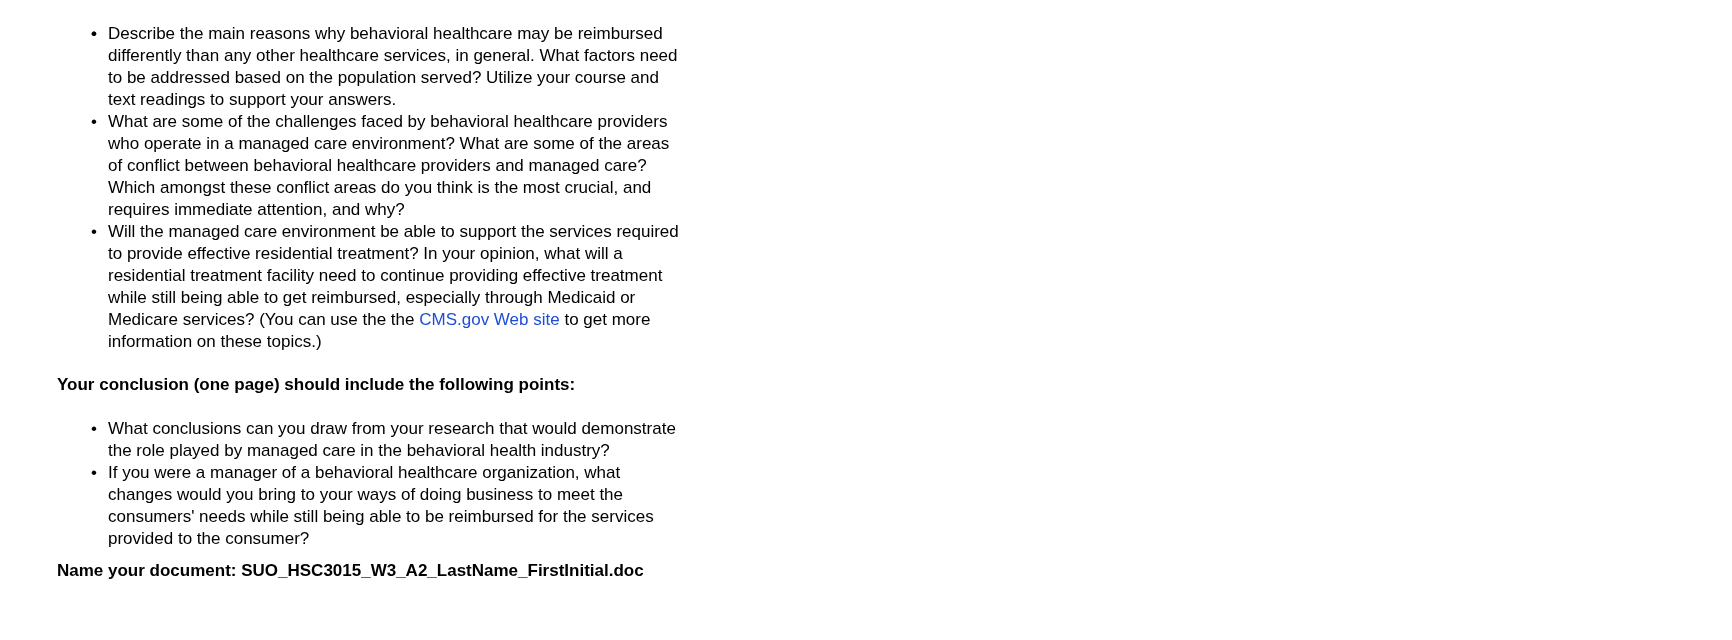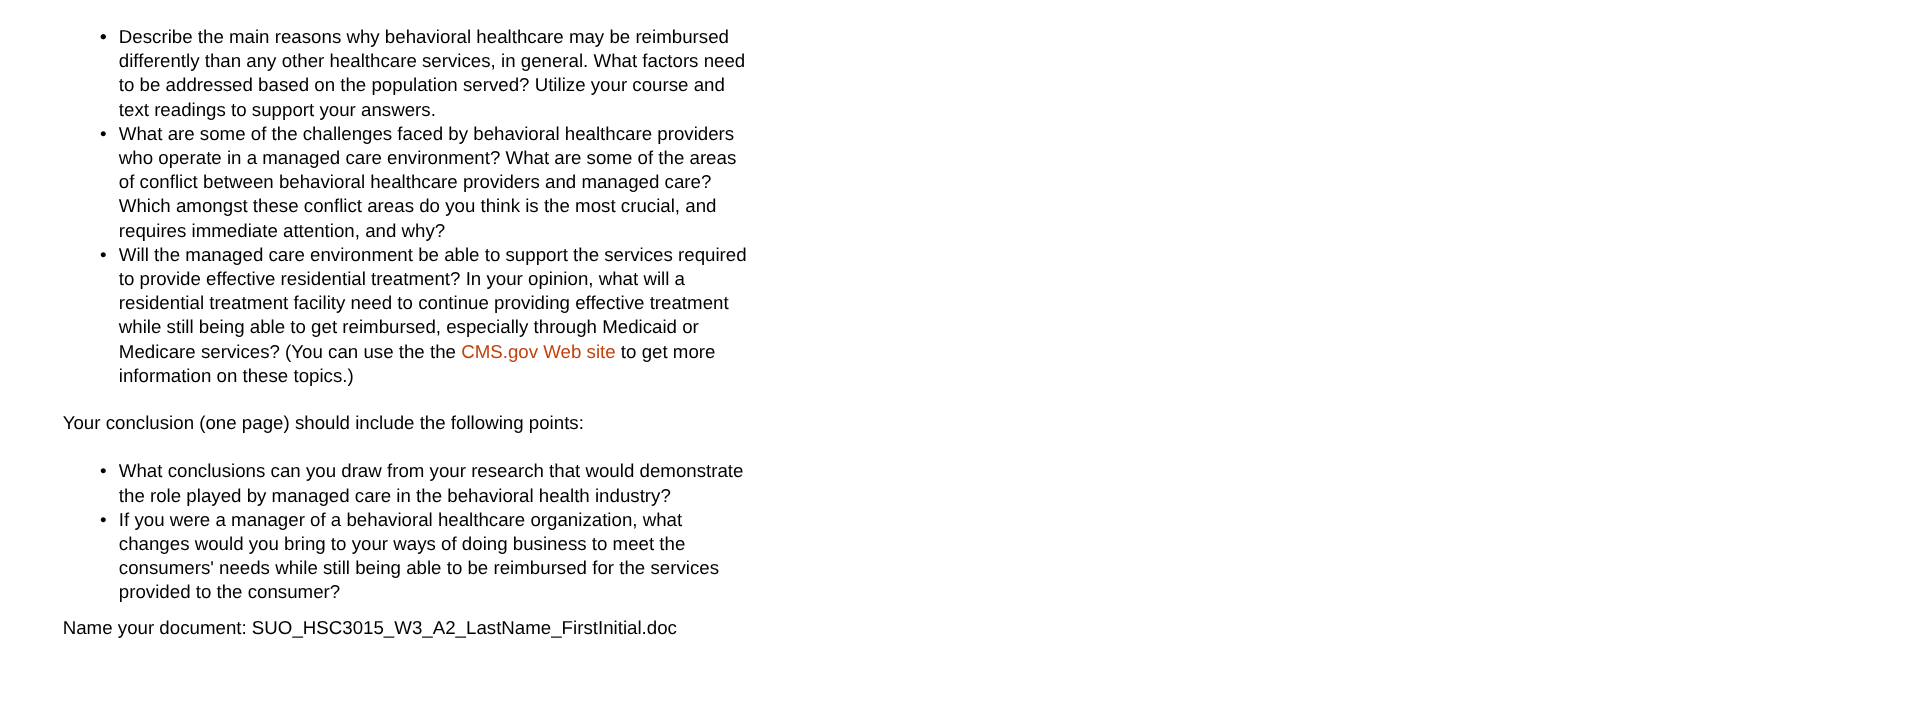--- a/index.html
+++ b/index.html
@@ -36,29 +36,30 @@
     position: absolute;
     left: -17px;
     top: 0;
   }
   .qtext {
     white-space: pre-line;
   }
   .para {
     margin: 21px 0 0 0;
     white-space: pre-line;
+    font-weight: bold;
   }
   .list2 {
     margin-top: 22px;
   }
   .footer-line {
     margin-top: 10px;
   }
   a.doclink {
-    color: #c2410c;
+    color: #1d4ed8;
     text-decoration: none;
     cursor: pointer;
   }
 </style>
 </head>
 <body>
 
 <div class="page">
 
   <ul class="qlist">

